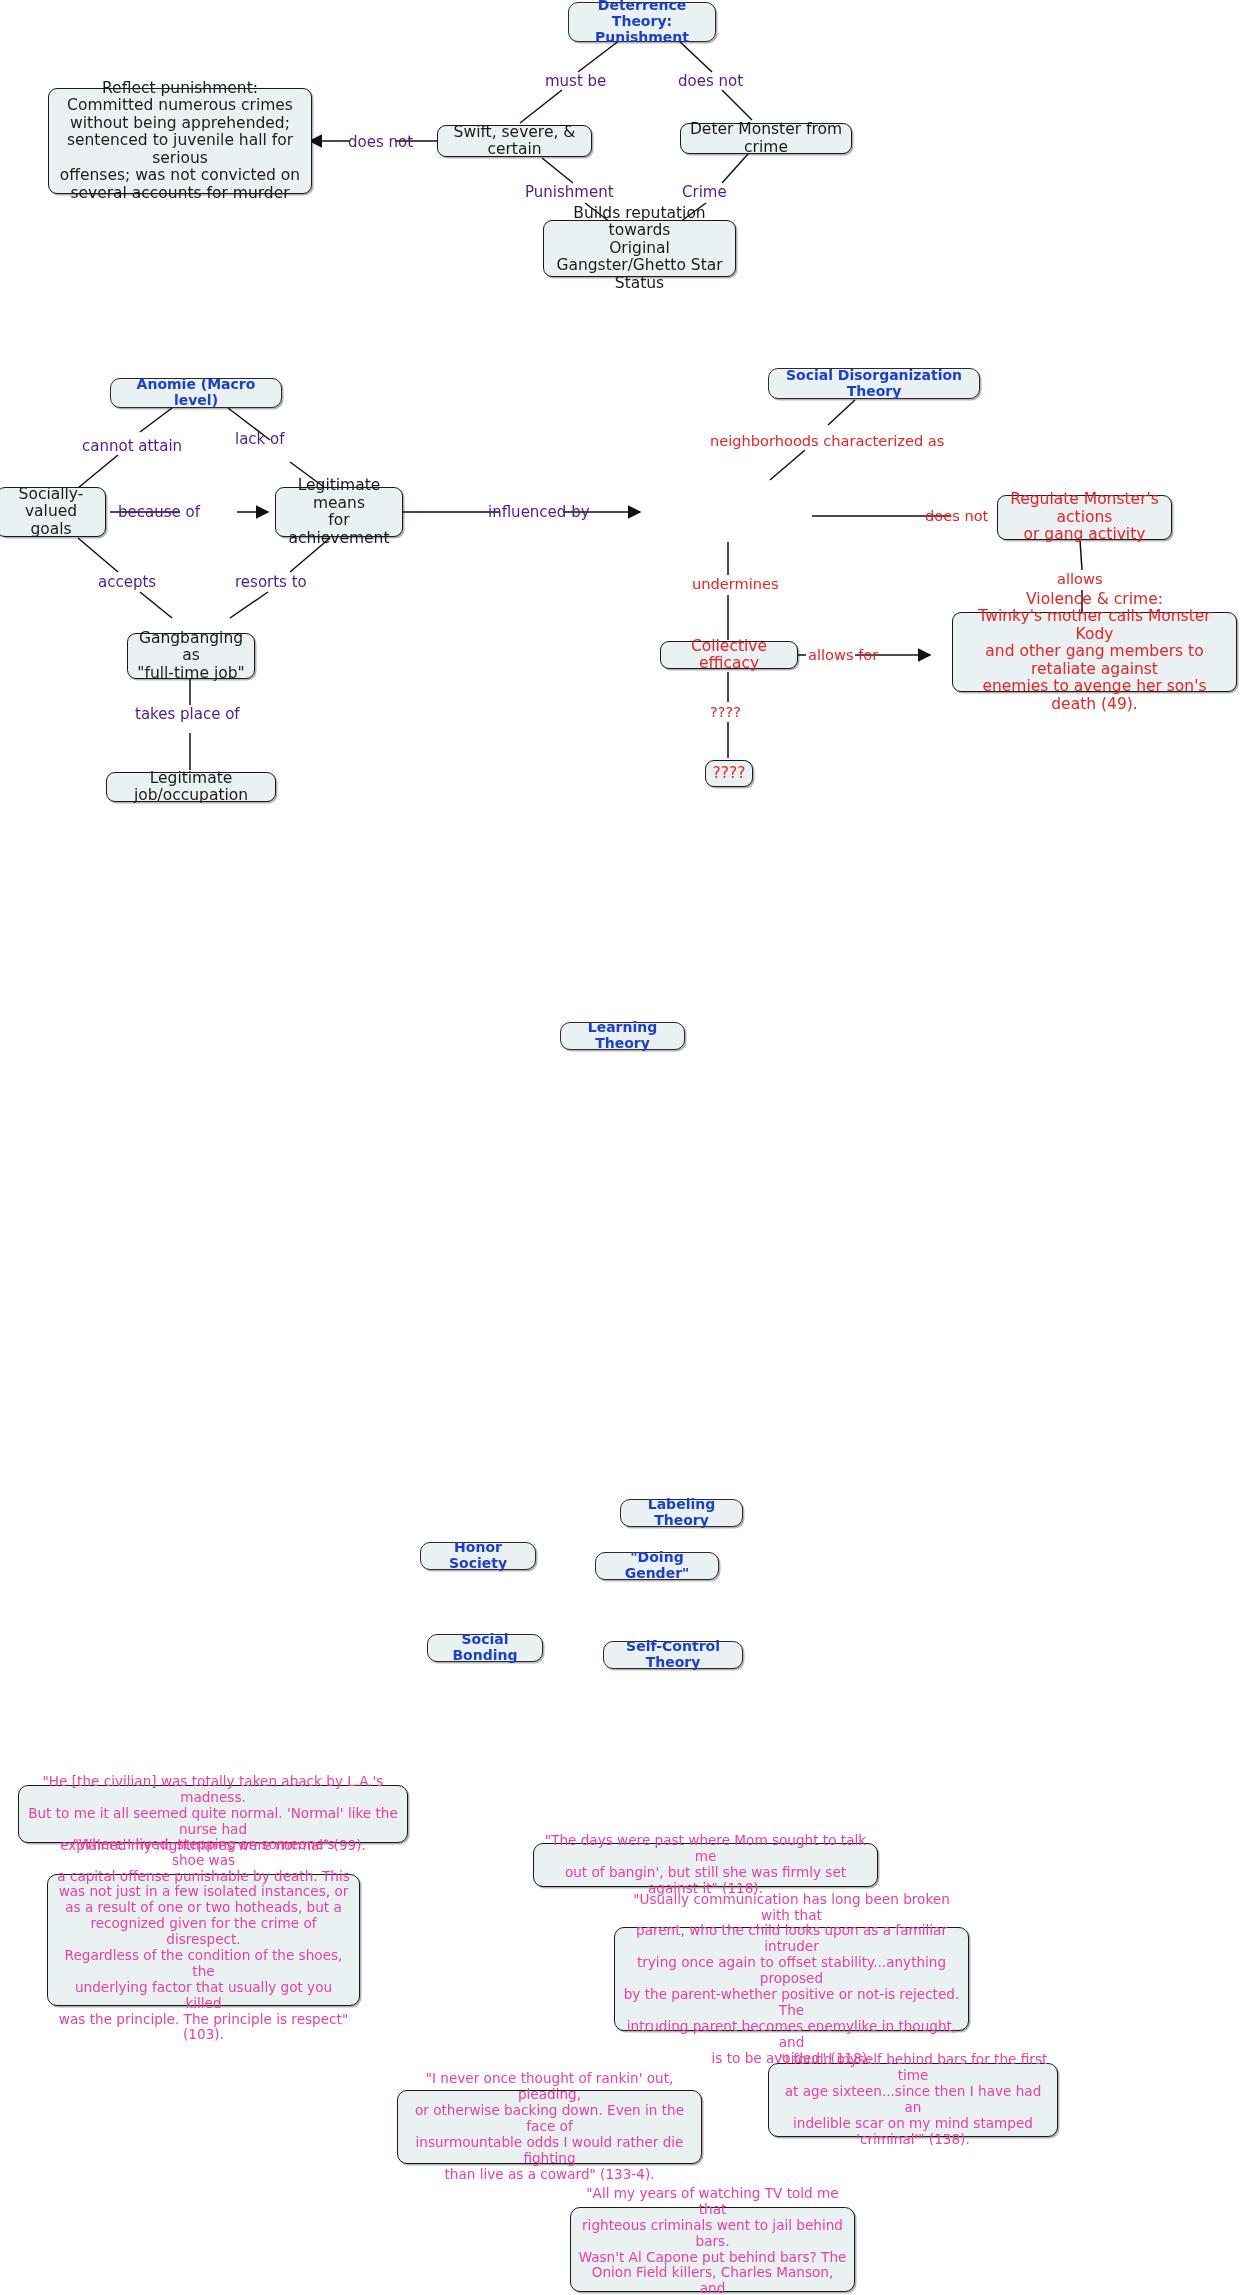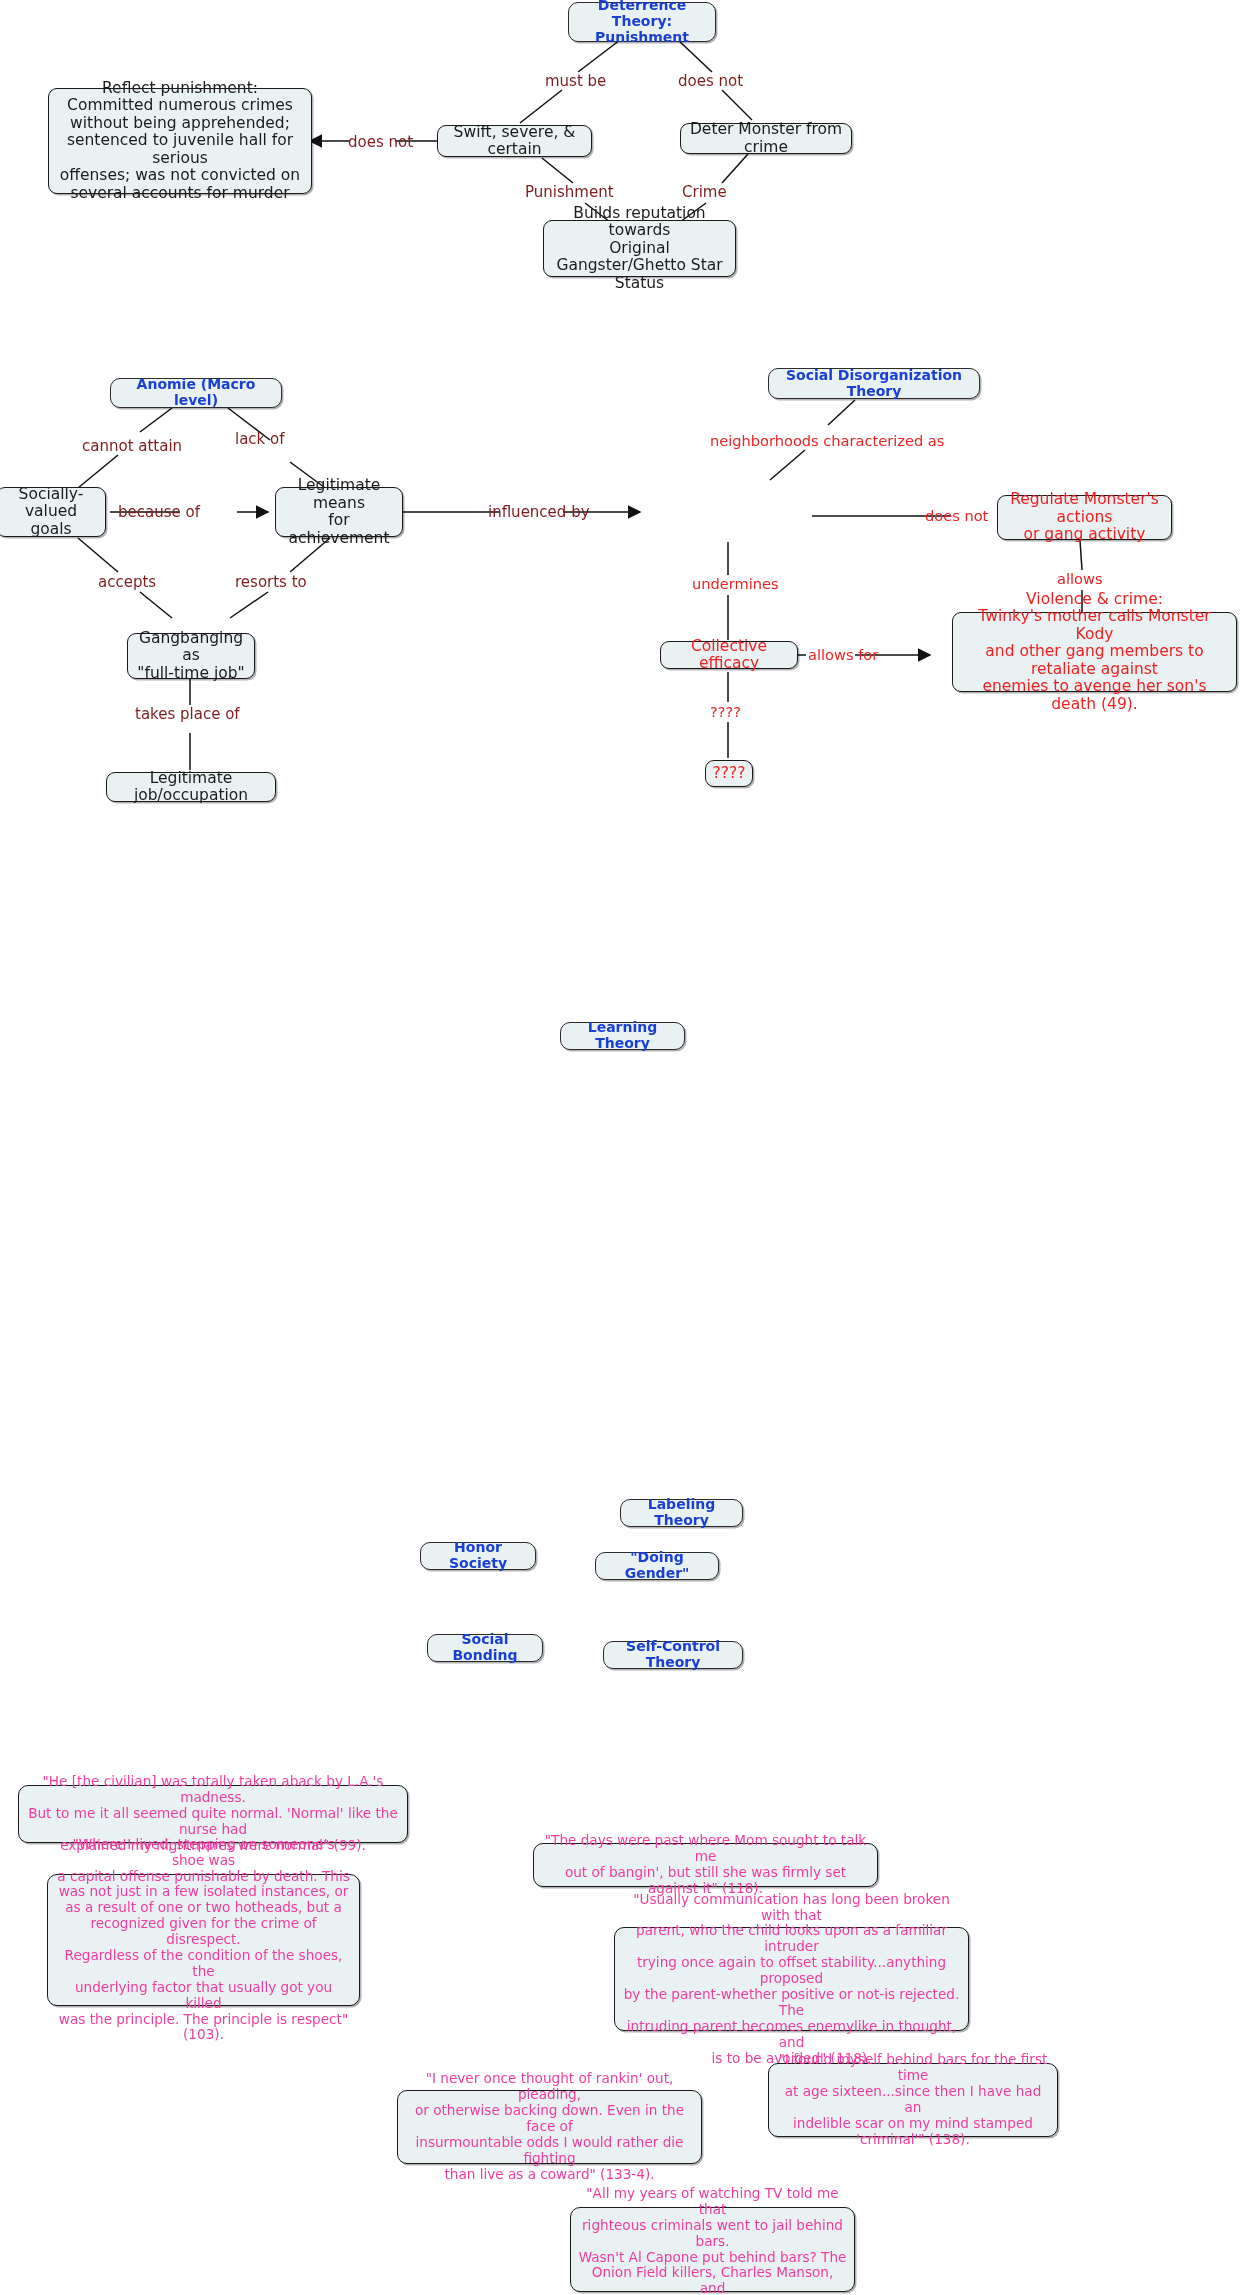--- a/index.html
+++ b/index.html
@@ -57,21 +57,21 @@
   }
   .quote {
     color: #ef3ca0;
     font-size: 13.6px;
     line-height: 1.17;
     border-radius: 10px;
   }
   .elabel {
     position: absolute;
     font-size: 15px;
-    color: #7f1d1d;
+    color: #4c1d95;
     white-space: nowrap;
     background: transparent;
   }
   .elabel.red { color: #ee2222; font-size: 14.6px; }
 </style>
 </head>
 <body>
 
 <div id="canvas">
 

